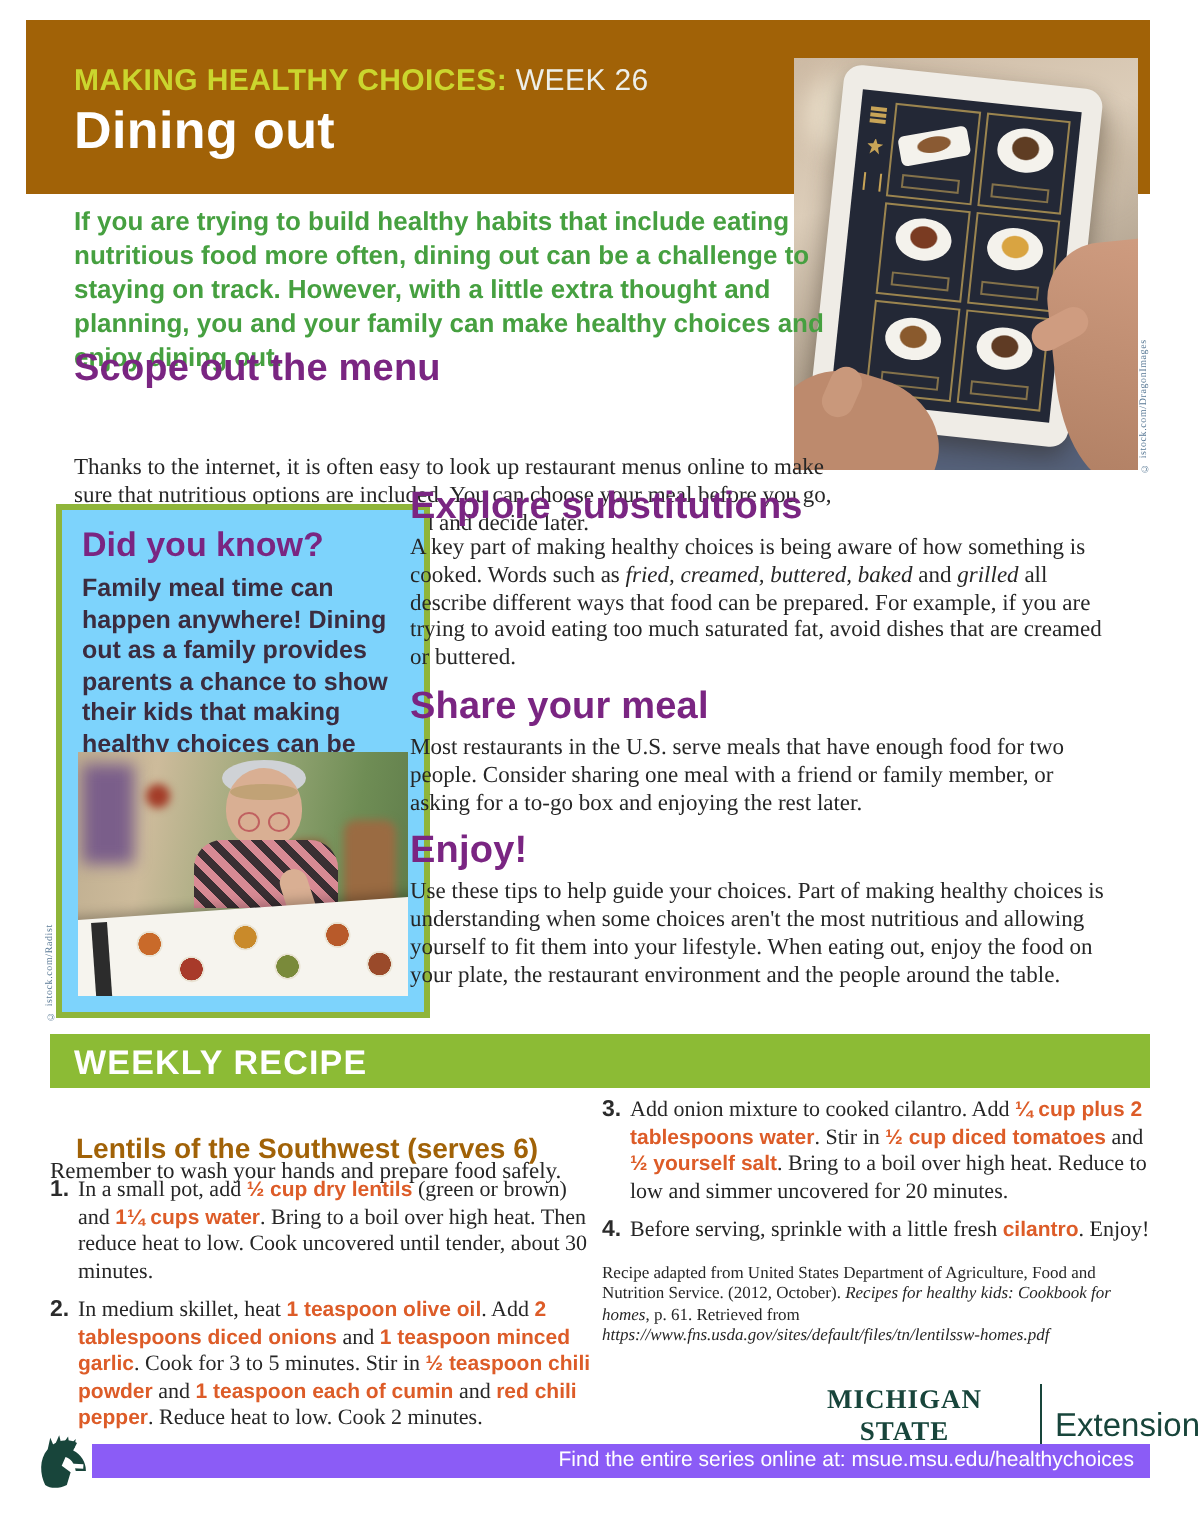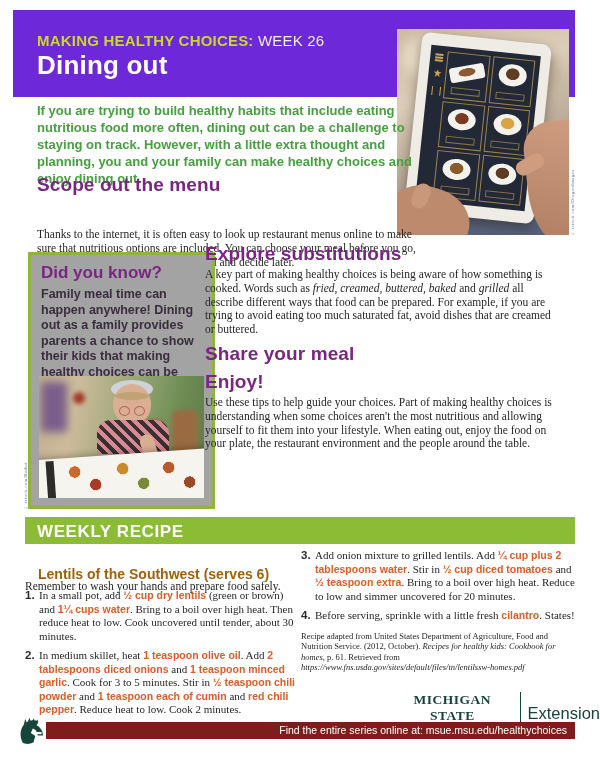--- a/index.html
+++ b/index.html
@@ -1,19 +1,19 @@
 <!DOCTYPE html>
 <html><head>
 <meta charset="utf-8">
 <style>
   html,body{margin:0;padding:0;background:#e8e8e8;}
   .page{position:relative;width:600px;height:768px;background:#ffffff;overflow:hidden;
         font-family:"Liberation Sans","DejaVu Sans",sans-serif;}
   
-  .header-band{position:absolute;left:13px;top:10px;width:562px;height:87px;background:#6d28d9;}
+  .header-band{position:absolute;left:13px;top:10px;width:562px;height:87px;background:#a16207;}
   .kicker{position:absolute;left:24px;top:22px;font-size:15px;font-weight:bold;letter-spacing:.2px;}
   .kicker .series{color:#CBD62E;}
   .kicker .week{color:#EDEFEA;font-weight:normal;}
   .doc-title{position:absolute;left:24px;top:40px;color:#ffffff;font-size:26px;font-weight:bold;letter-spacing:.2px;}
   
   .hero{position:absolute;left:397px;top:29px;width:172px;height:206px;overflow:hidden;
         background:linear-gradient(160deg,#cdbaa4 0%,#dccdb9 30%,#b3a491 62%,#8f8274 100%);}
   .hero .bokeh1{position:absolute;left:6px;top:8px;width:40px;height:40px;border-radius:50%;background:#e9ddc8;filter:blur(6px);}
   .hero .bokeh2{position:absolute;left:120px;top:30px;width:46px;height:40px;border-radius:50%;background:#c4b49e;filter:blur(7px);}
   .hero .lap{position:absolute;left:40px;bottom:-18px;width:140px;height:60px;background:#55617a;filter:blur(8px);}
@@ -41,21 +41,21 @@
           font-family:"Liberation Serif","DejaVu Serif",serif;font-size:5px;color:#5A7A96;letter-spacing:.3px;}
   .credit-hero{left:570px;top:140px;height:96px;}
   .credit-box{left:23px;top:428px;height:82px;}
   
   .intro{position:absolute;left:37px;top:102px;width:380px;color:#46A040;font-size:13px;line-height:17px;font-weight:bold;}
   .h2{font-size:19px;font-weight:bold;color:#7A2582;letter-spacing:.1px;}
   .scope-h{position:absolute;left:37px;top:174px;}
   .scope-p{position:absolute;left:37px;top:199px;width:380px;}
   .serif{font-family:"Liberation Serif","DejaVu Serif",serif;font-size:11.5px;line-height:13.8px;color:#262626;margin-top:29px;}
   
-  .dyk{position:absolute;left:28px;top:252px;width:187px;height:257px;border:3px solid #8FB53A;box-sizing:border-box;background:#a3a3a3;}
+  .dyk{position:absolute;left:28px;top:252px;width:187px;height:257px;border:3px solid #8FB53A;box-sizing:border-box;background:#7dd3fc;}
   .dyk-h{font-size:17px;font-weight:bold;color:#7A2582;margin:8px 10px 4px 10px;}
   .dyk-b{font-size:12.5px;line-height:15.5px;font-weight:bold;color:#3B2C3F;margin:0 10px;}
   .dyk-photo{position:absolute;left:8px;right:8px;bottom:8px;height:122px;overflow:hidden;
           background:linear-gradient(100deg,#bfae90 0%,#cdbb9b 22%,#93a473 55%,#6f8d55 78%,#5d7a49 100%);}
   .blob-person{position:absolute;left:2px;top:6px;width:26px;height:50px;background:#7a5e8a;filter:blur(4px);}
   .blob-hair{position:absolute;left:34px;top:16px;width:12px;height:12px;border-radius:50%;background:#a33c28;filter:blur(2px);}
   .chair1{position:absolute;right:6px;top:34px;width:26px;height:60px;border-radius:6px;background:#9a6b42;filter:blur(2px);}
   .chair2{position:absolute;right:40px;top:44px;width:20px;height:50px;border-radius:6px;background:#8a5d38;filter:blur(2px);}
   .girl-head{position:absolute;left:74px;top:8px;width:38px;height:40px;border-radius:50% 50% 46% 46%;background:#d9af93;}
   .girl-band{position:absolute;left:72px;top:4px;width:42px;height:18px;border-radius:50%;background:#cfd2d6;}
@@ -96,21 +96,21 @@
           font-weight:bold;color:#DD5C28;font-size:10.5px;}
   .citation{font-family:"Liberation Serif","DejaVu Serif",serif;font-size:8.5px;line-height:10.5px;color:#262626;
           margin-top:8px;width:262px;}
   
   .msu-logo{position:absolute;left:392px;top:692px;display:flex;align-items:center;color:#18453B;justify-content:center;}
   .msu-words{text-align:center;padding-right:7px;border-right:1.5px solid #18453B;}
   .msu-l1{font-family:"Liberation Serif","DejaVu Serif",serif;font-size:13.5px;font-weight:bold;letter-spacing:.5px;
           border-bottom:1.5px solid #18453B;padding-bottom:1px;}
   .msu-l2{font-size:7px;font-weight:bold;letter-spacing:3.2px;padding-top:1.5px;}
   .msu-ext{font-size:16.5px;padding-left:7px;}
-  .footer-bar{position:absolute;left:46px;top:722px;width:529px;height:17px;background:#7f1d1d;
+  .footer-bar{position:absolute;left:46px;top:722px;width:529px;height:17px;background:#8b5cf6;
           color:#fff;font-size:10.5px;line-height:17px;text-align:right;padding-right:8px;box-sizing:border-box;}
   .helmet{position:absolute;left:16px;top:717px;width:31px;height:28px;}
 </style>
 </head>
 <body>
 
 <div class="page">
 
   <div class="header-band">
     <div class="kicker">
@@ -174,20 +174,21 @@
         <div class="menu-dot md6"></div>
       </div>
     </div>
   </div>
   <div class="v-credit credit-box">© istock.com/Radist</div>
 
   <div class="rcol">
     <div class="h2">Explore substitutions</div>
     <p class="serif"><span>A key part of making healthy choices is being aware of how something is cooked. Words such as </span><span class="rich-i">fried, creamed, buttered, baked</span><span> and </span><span class="rich-i">grilled</span><span> all describe different ways that food can be prepared. For example, if you are trying to avoid eating too much saturated fat, avoid dishes that are creamed or buttered.</span></p>
     <div class="h2">Share your meal</div>
+    <p class="serif">Most restaurants in the U.S. serve meals that have enough food for two people. Consider sharing one meal with a friend or family member, or asking for a to-go box and enjoying the rest later.</p>
     <div class="h2">Enjoy!</div>
     <p class="serif">Use these tips to help guide your choices. Part of making healthy choices is understanding when some choices aren't the most nutritious and allowing yourself to fit them into your lifestyle. When eating out, enjoy the food on your plate, the restaurant environment and the people around the table.</p>
   </div>
 
   <div class="banner">
     <span>WEEKLY RECIPE</span>
   </div>
   <div class="serif wash">Remember to wash your hands and prepare food safely.</div>
   <div class="recipe-title">Lentils of the Southwest (serves 6)</div>
 
@@ -198,25 +199,25 @@
     </div>
     <div class="step">
       <span class="num">2.</span>
       <span class="stext"><span>In medium skillet, heat </span><span class="rich-b">1 teaspoon olive oil</span><span>. Add </span><span class="rich-b">2 tablespoons diced onions</span><span> and </span><span class="rich-b">1 teaspoon minced garlic</span><span>. Cook for 3 to 5 minutes. Stir in </span><span class="rich-b">½ teaspoon chili powder</span><span> and </span><span class="rich-b">1 teaspoon each of cumin</span><span> and </span><span class="rich-b">red chili pepper</span><span>. Reduce heat to low. Cook 2 minutes.</span></span>
     </div>
   </div>
 
   <div class="steps-right">
     <div class="step">
       <span class="num">3.</span>
-      <span class="stext"><span>Add onion mixture to grilled lentils. Add </span><span class="rich-b">¼ cup plus 2 tablespoons water</span><span>. Stir in </span><span class="rich-b">½ cup diced tomatoes</span><span> and </span><span class="rich-b">½ teaspoon extra</span><span>. Bring to a boil over high heat. Reduce to low and simmer uncovered for 20 minutes.</span></span>
+      <span class="stext"><span>Add onion mixture to cooked cilantro. Add </span><span class="rich-b">¼ cup plus 2 tablespoons water</span><span>. Stir in </span><span class="rich-b">½ cup diced tomatoes</span><span> and </span><span class="rich-b">½ yourself salt</span><span>. Bring to a boil over high heat. Reduce to low and simmer uncovered for 20 minutes.</span></span>
     </div>
     <div class="step">
       <span class="num">4.</span>
-      <span class="stext"><span>Before serving, sprinkle with a little fresh </span><span class="rich-b">cilantro</span><span>. States!</span></span>
+      <span class="stext"><span>Before serving, sprinkle with a little fresh </span><span class="rich-b">cilantro</span><span>. Enjoy!</span></span>
     </div>
     <div class="citation"><span>Recipe adapted from United States Department of Agriculture, Food and Nutrition Service. (2012, October). </span><span class="rich-i">Recipes for healthy kids: Cookbook for homes</span><span>, p. 61. Retrieved from </span><span class="rich-i">https://www.fns.usda.gov/sites/default/files/tn/lentilssw-homes.pdf</span></div>
   </div>
 
   <div class="msu-logo">
     <div class="msu-words">
       <div class="msu-l1">MICHIGAN STATE</div>
       <div class="msu-l2">UNIVERSITY</div>
     </div>
     <div class="msu-ext">Extension</div>

